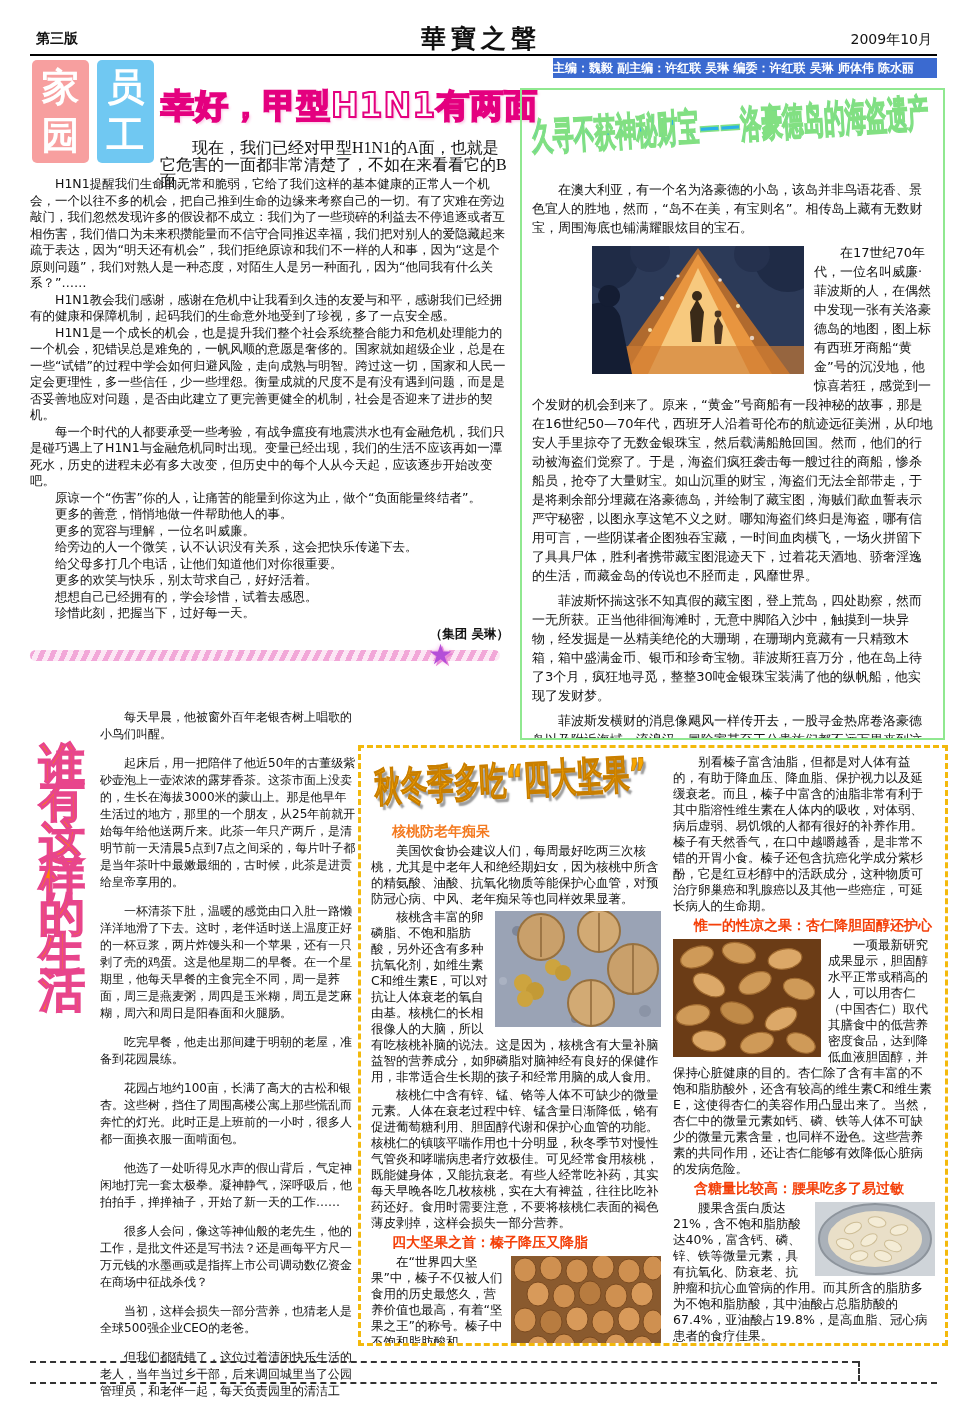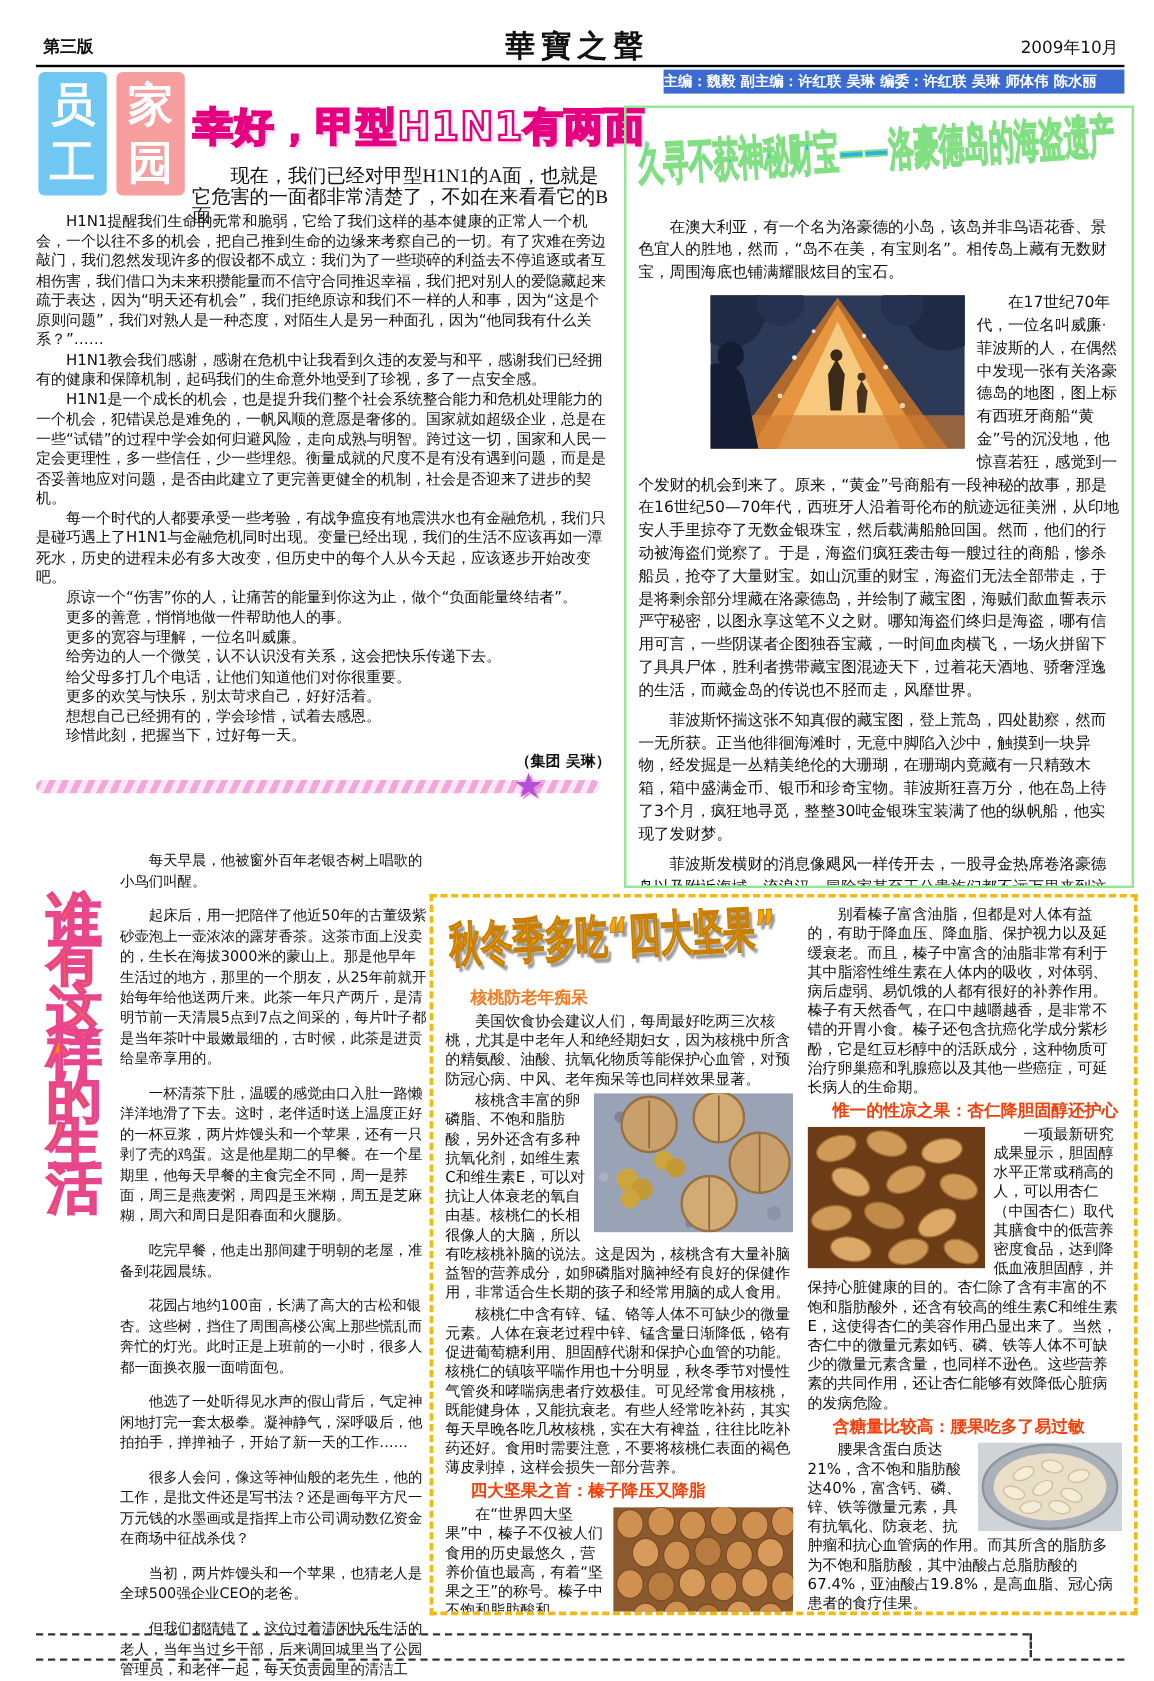--- a/index.html
+++ b/index.html
@@ -79,22 +79,22 @@
 
 <div class="page">
 
   <div class="edition">第三版</div>
   <div class="masthead">華寶之聲</div>
   <div class="issue-date">2009年10月</div>
   <div class="header-rule"></div>
   <div class="editors">主编：魏毅 副主编：许红联 吴琳 编委：许红联 吴琳 师体伟 陈水丽</div>
 
   <div class="logo">
+    <div class="logo-box logo-pink">家园</div>
     <div class="logo-box logo-blue">员工</div>
-    <div class="logo-box logo-pink">家园</div>
   </div>
 
   <div class="a1-title">幸好，甲型H1N1有两面</div>
   <p class="a1-p1">现在，我们已经对甲型H1N1的A面，也就是它危害的一面都非常清楚了，不如在来看看它的B面。</p>
   <div class="a1-body">
     <p>H1N1提醒我们生命的无常和脆弱，它给了我们这样的基本健康的正常人一个机会，一个以往不多的机会，把自己推到生命的边缘来考察自己的一切。有了灾难在旁边敲门，我们忽然发现许多的假设都不成立：我们为了一些琐碎的利益去不停追逐或者互相伤害，我们借口为未来积攒能量而不信守合同推迟幸福，我们把对别人的爱隐藏起来疏于表达，因为“明天还有机会”，我们拒绝原谅和我们不一样的人和事，因为“这是个原则问题”，我们对熟人是一种态度，对陌生人是另一种面孔，因为“他同我有什么关系？”……</p>
     <p>H1N1教会我们感谢，感谢在危机中让我看到久违的友爱与和平，感谢我们已经拥有的健康和保障机制，起码我们的生命意外地受到了珍视，多了一点安全感。</p>
     <p>H1N1是一个成长的机会，也是提升我们整个社会系统整合能力和危机处理能力的一个机会，犯错误总是难免的，一帆风顺的意愿是奢侈的。国家就如超级企业，总是在一些“试错”的过程中学会如何归避风险，走向成熟与明智。跨过这一切，国家和人民一定会更理性，多一些信任，少一些埋怨。衡量成就的尺度不是有没有遇到问题，而是是否妥善地应对问题，是否由此建立了更完善更健全的机制，社会是否迎来了进步的契机。</p>
     <p>每一个时代的人都要承受一些考验，有战争瘟疫有地震洪水也有金融危机，我们只是碰巧遇上了H1N1与金融危机同时出现。变量已经出现，我们的生活不应该再如一潭死水，历史的进程未必有多大改变，但历史中的每个人从今天起，应该逐步开始改变吧。</p>
     <p>原谅一个“伤害”你的人，让痛苦的能量到你这为止，做个“负面能量终结者”。</p>
@@ -149,21 +149,21 @@
   <div class="a3">
     <div class="a3-title">谁有这样的生活</div>
     <div class="a3-body">
       <p>每天早晨，他被窗外百年老银杏树上唱歌的小鸟们叫醒。</p>
       <p>起床后，用一把陪伴了他近50年的古董级紫砂壶泡上一壶浓浓的露芽香茶。这茶市面上没卖的，生长在海拔3000米的蒙山上。那是他早年生活过的地方，那里的一个朋友，从25年前就开始每年给他送两斤来。此茶一年只产两斤，是清明节前一天清晨5点到7点之间采的，每片叶子都是当年茶叶中最嫩最细的，古时候，此茶是进贡给皇帝享用的。</p>
       <p>一杯清茶下肚，温暖的感觉由口入肚一路懒洋洋地滑了下去。这时，老伴适时送上温度正好的一杯豆浆，两片炸馒头和一个苹果，还有一只剥了壳的鸡蛋。这是他星期二的早餐。在一个星期里，他每天早餐的主食完全不同，周一是荞面，周三是燕麦粥，周四是玉米糊，周五是芝麻糊，周六和周日是阳春面和火腿肠。</p>
       <p>吃完早餐，他走出那间建于明朝的老屋，准备到花园晨练。</p>
       <p>花园占地约100亩，长满了高大的古松和银杏。这些树，挡住了周围高楼公寓上那些慌乱而奔忙的灯光。此时正是上班前的一小时，很多人都一面换衣服一面啃面包。</p>
       <p>他选了一处听得见水声的假山背后，气定神闲地打完一套太极拳。凝神静气，深呼吸后，他拍拍手，掸掸袖子，开始了新一天的工作……</p>
       <p>很多人会问，像这等神仙般的老先生，他的工作，是批文件还是写书法？还是画每平方尺一万元钱的水墨画或是指挥上市公司调动数亿资金在商场中征战杀伐？</p>
-      <p>当初，两片炸馒头和一个苹果，也猜老人是全球500强企业CEO的老爸。</p>
+      <p>当初，这样会损失一部分营养，也猜老人是全球500强企业CEO的老爸。</p>
       <p><span>但我们都猜错了，这位过着清闲快乐生活的老人，当年当过乡干部，后来调回城里当了公园管理员，和老伴一起，每天负责园里的清洁工作，吃住在公园，心平气和地过着平淡而幸福的日子。</span><span class="attr-inline">（集团 许红联 摘）</span></p>
     </div>
   </div>
 
   <div class="a4-box">
     <div class="a4-title-layer"><span class="a4-title">秋冬季多吃“四大坚果”</span></div>
     <div class="a4-cols">
       <div class="a4-left">
         <div class="a4-title-space"></div>
         <h4 class="hd hd-orange">核桃防老年痴呆</h4>

